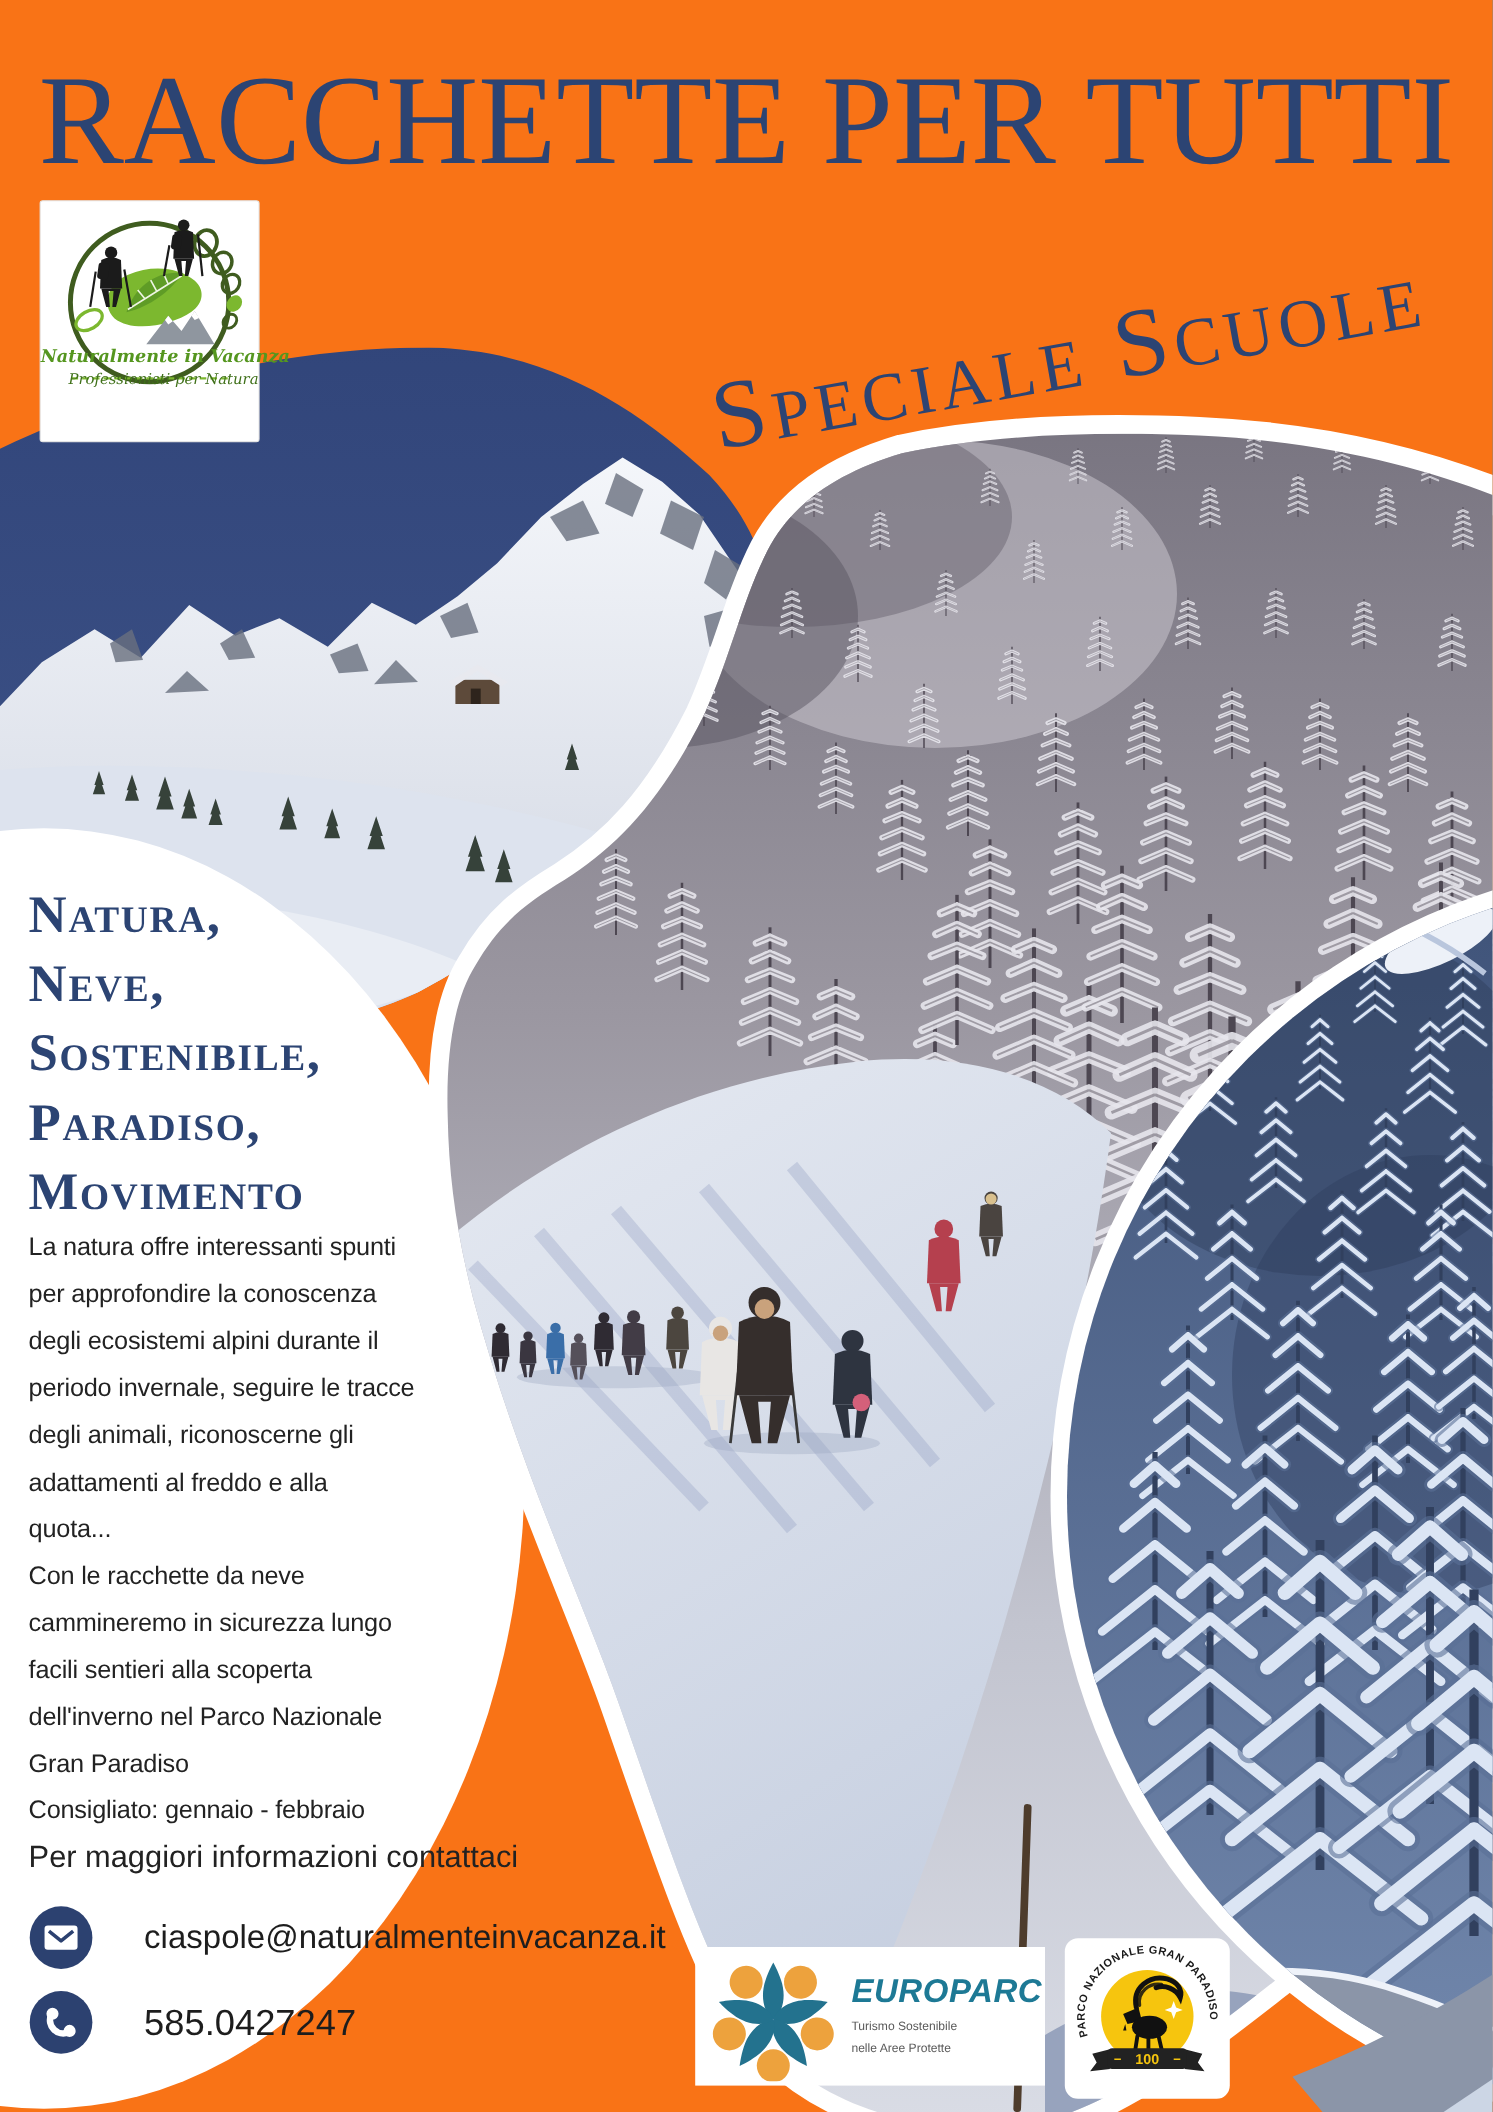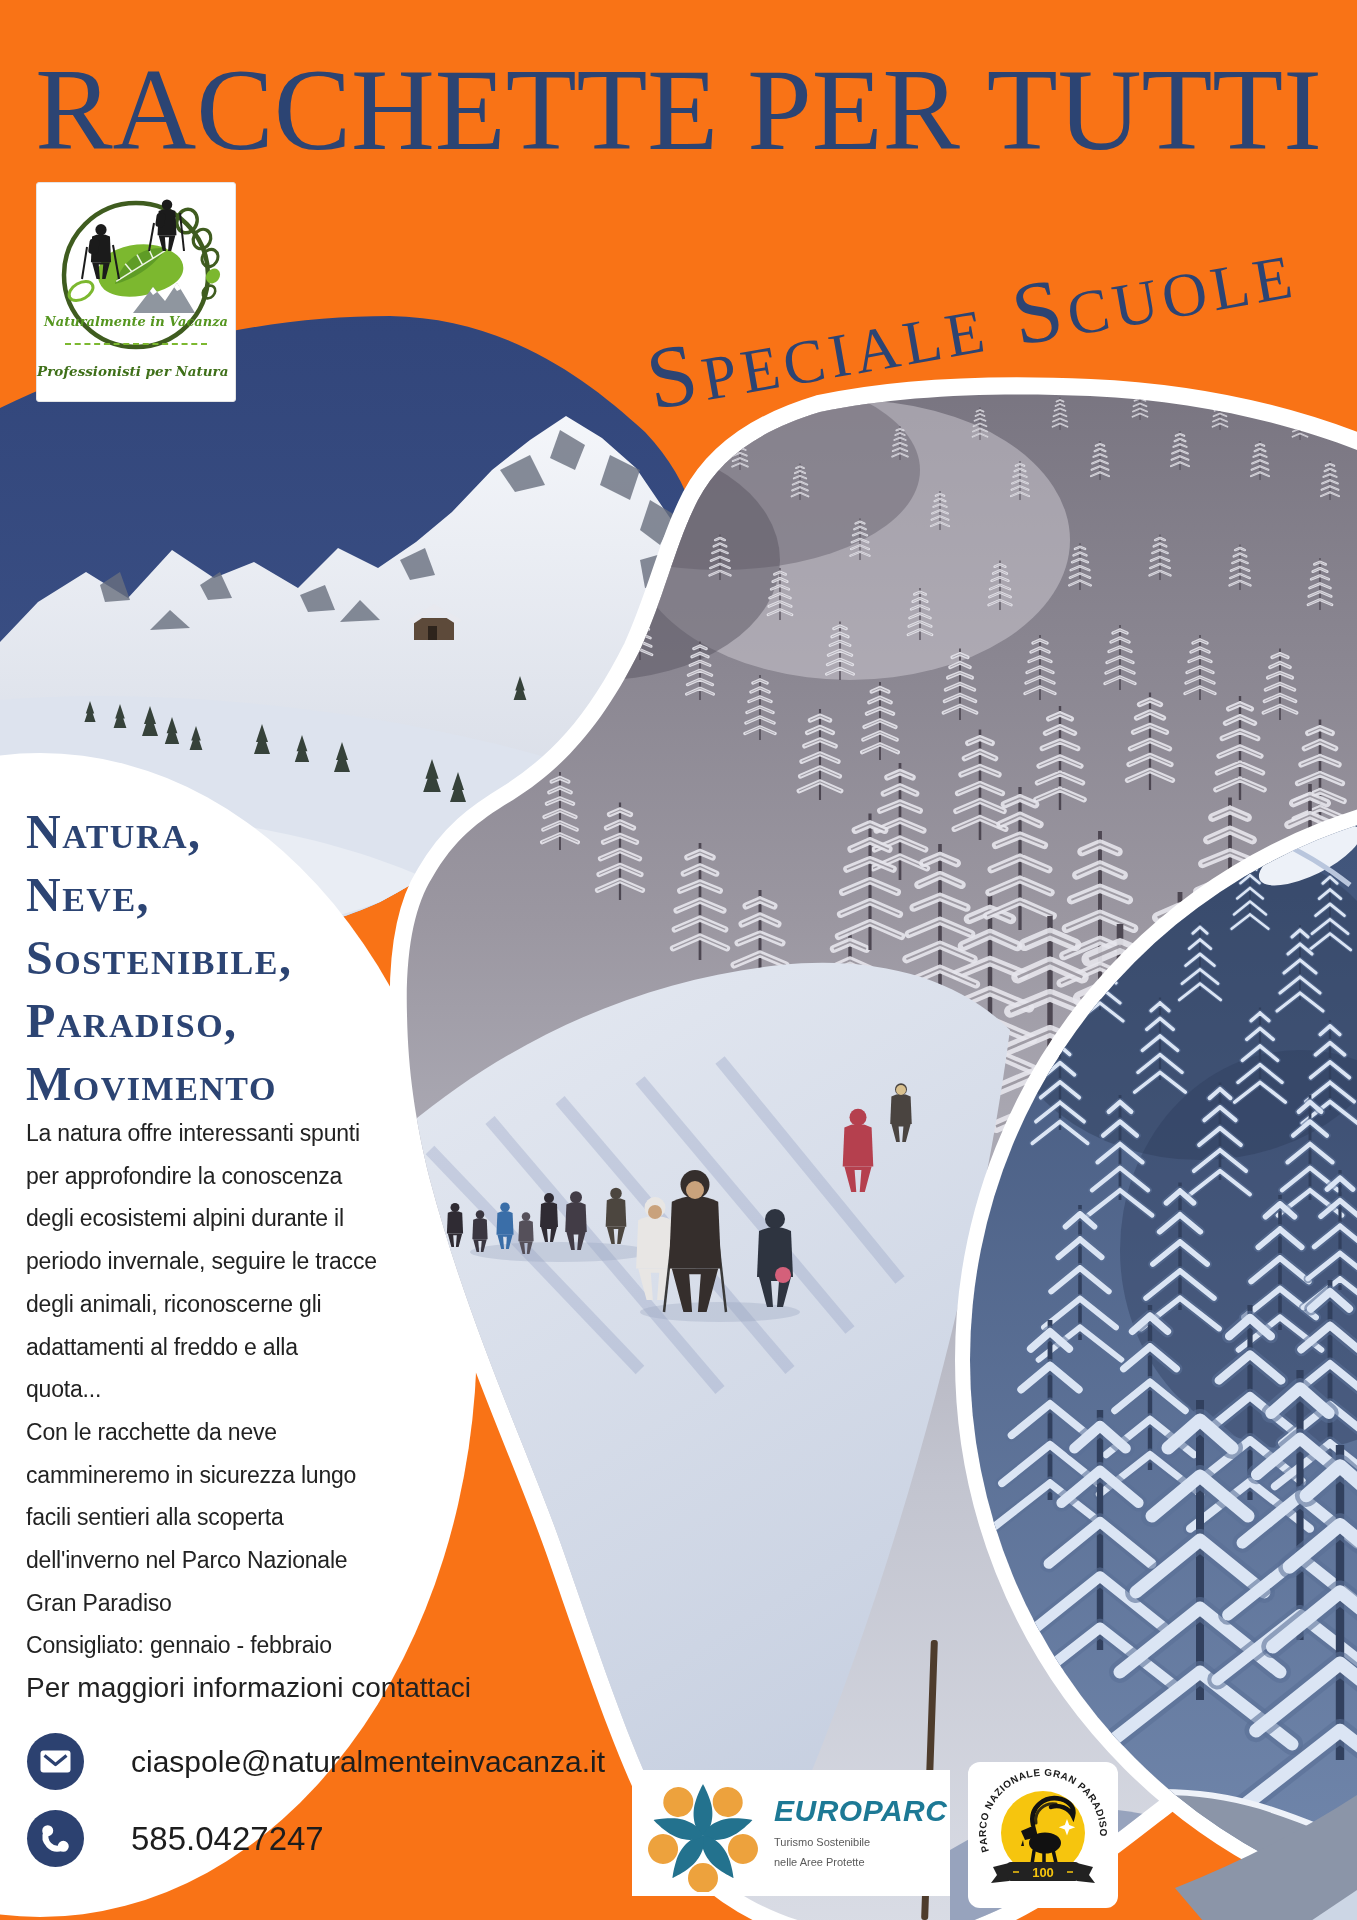--- a/index.html
+++ b/index.html
@@ -10,24 +10,24 @@
   .title{left:0;right:0;top:50px;text-align:center;font-family:"Liberation Serif",serif;
          font-size:116px;font-weight:400;color:#2c4473;letter-spacing:0px;line-height:1.05;white-space:nowrap;z-index:5;}
   .subtitle{left:648px;top:330px;font-family:"Liberation Serif",serif;font-size:88px;
             font-variant:small-caps;color:#2c4473;letter-spacing:5px;white-space:nowrap;
             transform:rotate(-10deg);transform-origin:left center;z-index:5;}
   .logo-box{left:36px;top:182px;width:198px;height:218px;background:#fff;border:1px solid #e4e4e4;
             border-radius:3px;z-index:6;}
   .logo-box .emblem{position:absolute;left:0;top:0;}
   .brand-line1{position:absolute;left:0;right:0;top:131px;text-align:center;
                font-family:"DejaVu Serif",serif;font-style:italic;font-weight:bold;
-               font-size:13px;color:#55961f;white-space:nowrap;}
+               font-size:16px;color:#55961f;white-space:nowrap;}
   .brand-rule{position:absolute;left:28px;right:28px;top:160px;border-top:2px dashed #7cb82f;}
-  .brand-line2{position:absolute;left:0;right:0;top:180px;text-align:left;
-               font-family:"DejaVu Serif",serif;font-style:italic;font-weight:bold;
+  .brand-line2{position:absolute;left:0;right:0;top:154px;text-align:right;
+               font-family:"DejaVu Serif",serif;font-style:italic;font-weight:normal;
                font-size:13.5px;color:#3f7019;white-space:nowrap;}
   .headline{left:26px;top:800px;z-index:5;font-family:"Liberation Serif",serif;font-weight:bold;
             font-variant:small-caps;font-size:48px;color:#2c4473;line-height:63px;letter-spacing:1.5px;}
   .paragraph{left:26px;top:1112px;width:420px;z-index:5;font-size:23px;line-height:42.7px;
              color:#222;white-space:pre-line;letter-spacing:-0.2px;}
   .info{left:26px;top:1672px;z-index:5;font-size:28px;color:#222;}
   .contact-row{z-index:6;display:flex;align-items:center;}
   .contact-icon{width:57px;height:57px;border-radius:50%;background:#2c4170;flex:0 0 auto;}
   .contact-text{margin-left:47px;color:#1d1d1d;}
   .email-row{left:27px;top:1733px;}

